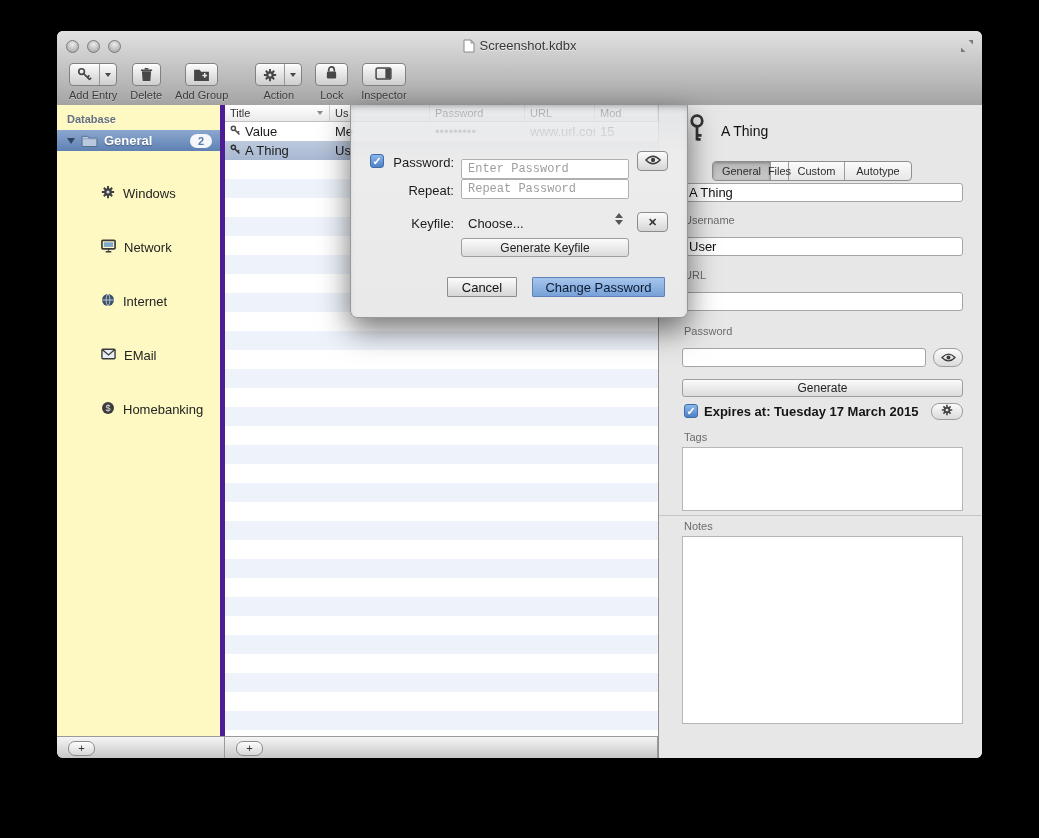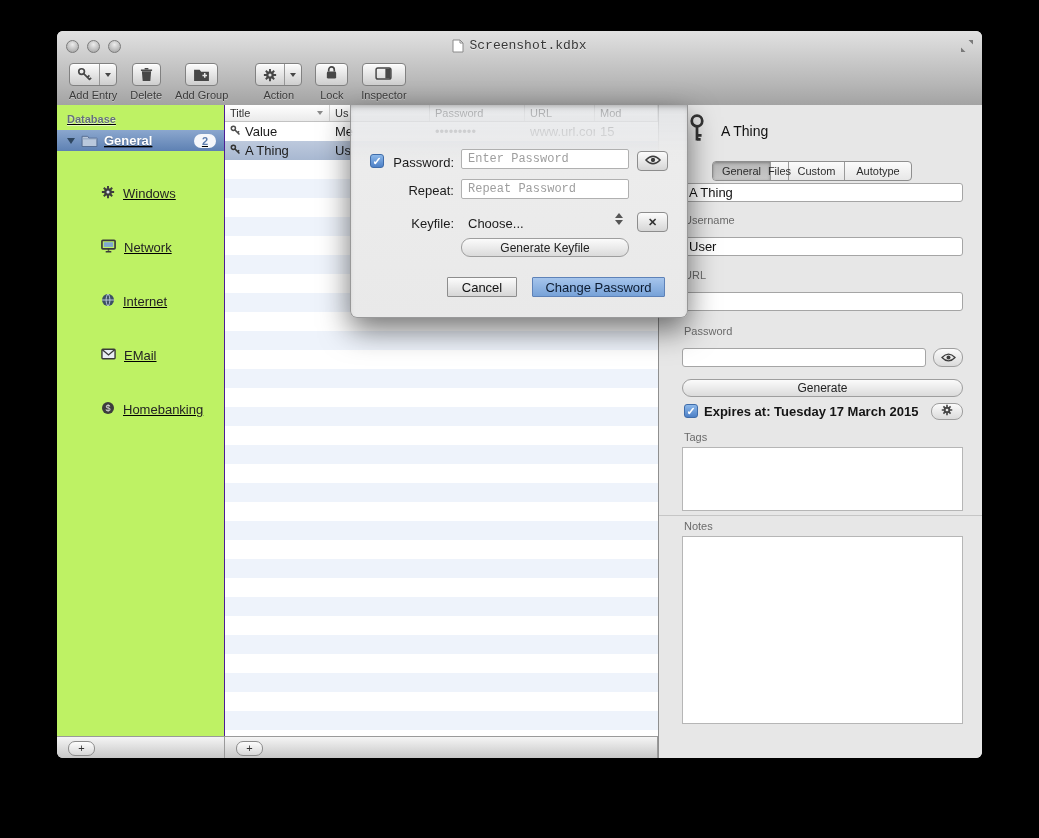--- a/index.html
+++ b/index.html
@@ -8,41 +8,41 @@
   .window{position:absolute;left:57px;top:31px;width:925px;height:727px;border-radius:6px;
           overflow:hidden;background:#e7e7e7;box-shadow:0 18px 45px rgba(0,0,0,.85);}
 
   
   .header{position:absolute;top:0;left:0;right:0;height:74px;
           background:linear-gradient(#e1e1e1,#b6b6b6 72%,#a3a3a3);border-bottom:1px solid #5f5f5f;}
   .traffic{position:absolute;left:9px;top:9px;display:flex;gap:8px;}
   .tl{width:13px;height:13px;border-radius:50%;border:1px solid #7b7b7b;box-sizing:border-box;
       background:radial-gradient(circle at 50% 32%,#ececec,#9d9d9d);}
   .wtitle{position:absolute;top:7px;left:0;right:0;display:flex;justify-content:center;align-items:center;gap:5px;
-          font-size:13px;color:#383838;text-shadow:0 1px 0 rgba(255,255,255,.5);font-family:Liberation Mono, monospace;}
+          font-size:13px;color:#383838;text-shadow:0 1px 0 rgba(255,255,255,.5);}
   .fsicon{position:absolute;right:8px;top:8px;opacity:.8;}
   .toolbar{position:absolute;top:29px;left:0;right:0;height:45px;display:flex;align-items:flex-start;
            padding:3px 10px 0 12px;box-sizing:border-box;}
   .titem{display:flex;flex-direction:column;align-items:center;margin-right:13px;}
   .tlabel{font-size:11px;color:#3b3b3b;margin-top:3px;text-shadow:0 1px 0 rgba(255,255,255,.35);text-align:center;}
   .bez{height:23px;box-sizing:border-box;border:1px solid #818181;border-radius:4px;
        background:linear-gradient(#fcfcfc,#cecece);box-shadow:inset 0 1px 0 rgba(255,255,255,.9);
        display:flex;align-items:center;}
   .seg{padding:0 7px;height:100%;display:flex;align-items:center;}
   .seg+.seg{border-left:1px solid #979797;padding:0 5px;}
   .darr{width:0;height:0;border-left:3.5px solid transparent;border-right:3.5px solid transparent;border-top:4.5px solid #474747;}
   .searchwrap{margin-left:auto;display:flex;flex-direction:column;align-items:center;margin-right:13px;}
   .searchfield{width:238px;height:19px;border-radius:10px;border:1px solid #7d7d7d;background:#fff;
                box-shadow:inset 0 1px 2px rgba(0,0,0,.28);display:flex;align-items:center;gap:4px;
                padding:0 7px;box-sizing:border-box;}
   .searchfield input{border:none;outline:none;flex:1;font-size:12px;background:transparent;font-family:"Liberation Sans",sans-serif;}
 
   
-  .sidebar{position:absolute;left:0;top:74px;width:168px;bottom:22px;background:#bef264;
-           border-right:1px solid #4c1d95;box-sizing:border-box;text-decoration:underline;}
+  .sidebar{position:absolute;left:0;top:74px;width:168px;bottom:22px;background:#fef9c3;
+           border-right:5px solid #4c1d95;box-sizing:border-box;}
   .sbheader{font-size:11px;font-weight:bold;color:#65707c;margin:8px 0 5px 10px;text-shadow:0 1px 0 rgba(255,255,255,.6);}
   .sbgroup{height:21px;display:flex;align-items:center;gap:6px;padding:0 8px 0 10px;
            background:linear-gradient(#8ba7ce,#5e81b3);color:#fff;font-weight:bold;font-size:13px;
            text-shadow:0 1px 1px rgba(0,0,0,.35);}
   .disclose{width:0;height:0;border-left:4.5px solid transparent;border-right:4.5px solid transparent;border-top:6px solid #2e4660;}
   .badge{margin-left:auto;background:rgba(255,255,255,.93);color:#5b7cad;font-size:11px;font-weight:bold;
          border-radius:9px;padding:1px 8px;text-shadow:none;}
   .sbitem{height:24px;display:flex;align-items:center;gap:8px;padding-left:44px;font-size:13px;color:#232323;margin-top:30px;}
 
   
@@ -76,21 +76,21 @@
           overflow:hidden;background:linear-gradient(#fbfbfb,#e7e7e7);}
   .tab{font-size:11px;color:#2e2e2e;display:flex;align-items:center;justify-content:center;
        border-right:1px solid #9a9a9a;box-sizing:border-box;}
   .tab:last-child{border-right:none;}
   .tab.sel{background:linear-gradient(#b7b7b7,#c8c8c8);box-shadow:inset 0 1px 3px rgba(0,0,0,.3);}
   .tw1{width:58px}.tw2{width:18px}.tw3{width:56px}.tw4{width:66px}
   .ilabel{position:absolute;left:25px;font-size:11px;color:#6b6b6b;}
   .ifield{position:absolute;left:23px;width:281px;height:19px;border:1px solid #a5a5a5;border-radius:3px;
           background:#fff;box-sizing:border-box;font-size:13px;padding:0 6px;outline:none;
           font-family:"Liberation Sans",sans-serif;color:#111;}
-  .capsulebtn{border:1px solid #9e9e9e;border-radius:9px;background:linear-gradient(#fbfbfb,#dbdbdb);
+  .capsulebtn{border:1px solid #9e9e9e;border-radius:3px;background:linear-gradient(#fbfbfb,#dbdbdb);
               box-sizing:border-box;display:flex;align-items:center;justify-content:center;font-size:12px;color:#222;}
   .cb{width:14px;height:14px;border-radius:3px;border:1px solid #3f6ca9;box-sizing:border-box;
       background:linear-gradient(#8cb8ea,#4d80c6);display:flex;align-items:center;justify-content:center;
       color:#fff;font-size:11px;font-weight:bold;line-height:12px;}
   .boxfield{position:absolute;left:23px;width:281px;background:#fff;border:1px solid #b6b6b6;box-sizing:border-box;
             resize:none;outline:none;font-family:"Liberation Sans",sans-serif;font-size:13px;}
   .hdiv{position:absolute;left:0;right:0;height:1px;background:#c6c6c6;}
 
   
   .sheet{position:absolute;left:293px;top:74px;width:338px;height:213px;z-index:60;border-radius:0 0 7px 7px;
@@ -386,21 +386,21 @@
     <div class="bbar left">
       <div class="plus">+</div>
     </div>
     <div class="bbar mid">
       <div class="plus">+</div>
     </div>
 
     <div class="sheet">
       <span class="cb" style="position:absolute;left:19px;top:49px;">✓</span>
       <span class="slabel" style="left:33px;top:50px;">Password:</span>
-      <input class="sinput" style="top: 44px;" placeholder="Enter Password">
+      <input class="sinput" style="top: 54px;" placeholder="Enter Password">
       <div class="sqbtn" style="left:286px;top:46px;">
         <span><svg width="16" height="10" viewBox="0 0 18 11">
               <path d="M1 5.5Q9 -3 17 5.5Q9 14 1 5.5z" fill="none" stroke="#3d3d3d" stroke-width="1.5"></path>
               <circle cx="9" cy="5.5" r="2.4" fill="#3d3d3d"></circle>
             </svg></span>
       </div>
 
       <span class="slabel" style="left:33px;top:78px;">Repeat:</span>
       <input class="sinput" style="top: 74px;" placeholder="Repeat Password">
 

